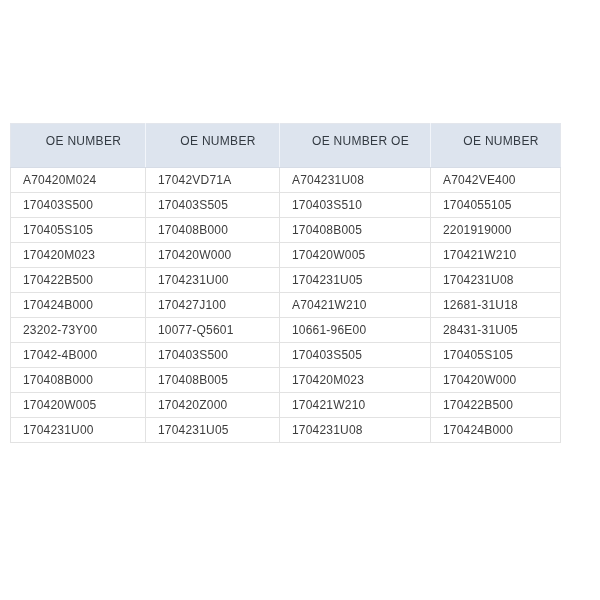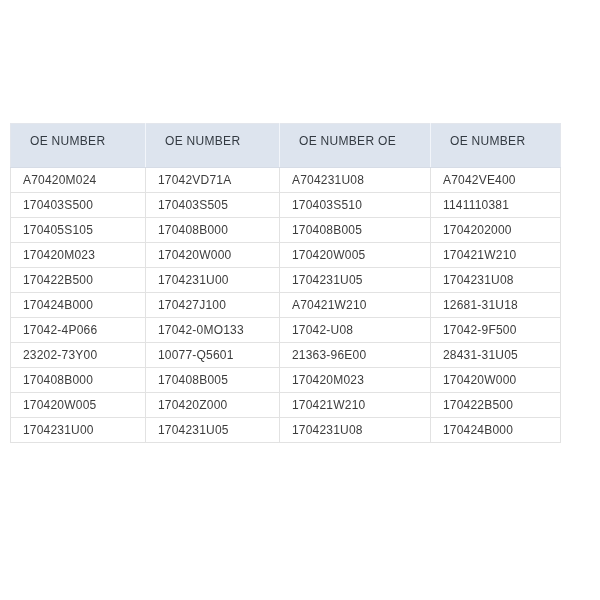--- a/index.html
+++ b/index.html
@@ -19,21 +19,21 @@
   table.oe-table {
     border-collapse: collapse;
     table-layout: fixed;
     width: 550px;
     font-size: 12px;
   }
   table.oe-table th {
     background: #dde4ee;
     color: #333a42;
     font-weight: 500;
-    text-align: left;
+    text-align: center;
     vertical-align: top;
     height: 44px;
     padding: 10px 8px 0 19px;
     letter-spacing: 0.3px;
     border-top: 1px solid #e3e6ec;
     border-bottom: 1px solid #d6dce6;
     border-right: 1px solid #f2f5fa;
     border-left: 1px solid #f2f5fa;
     box-sizing: border-box;
     font-size: 12px;
@@ -78,57 +78,57 @@
         <tr>
           <td>A70420M024</td>
           <td>17042VD71A</td>
           <td>A704231U08</td>
           <td>A7042VE400</td>
         </tr>
         <tr>
           <td>170403S500</td>
           <td>170403S505</td>
           <td>170403S510</td>
-          <td>1141110381</td>
+          <td>1704055105</td>
         </tr>
         <tr>
           <td>170405S105</td>
           <td>170408B000</td>
           <td>170408B005</td>
-          <td>1704202000</td>
+          <td>2201919000</td>
         </tr>
         <tr>
           <td>170420M023</td>
           <td>170420W000</td>
           <td>170420W005</td>
           <td>170421W210</td>
         </tr>
         <tr>
           <td>170422B500</td>
           <td>1704231U00</td>
           <td>1704231U05</td>
           <td>1704231U08</td>
         </tr>
         <tr>
           <td>170424B000</td>
           <td>170427J100</td>
           <td>A70421W210</td>
           <td>12681-31U18</td>
         </tr>
         <tr>
-          <td>17042-4P066</td>
-          <td>17042-0MO133</td>
-          <td>17042-U08</td>
-          <td>17042-9F500</td>
+          <td>23202-73Y00</td>
+          <td>10077-Q5601</td>
+          <td>10661-96E00</td>
+          <td>28431-31U05</td>
         </tr>
         <tr>
-          <td>23202-73Y00</td>
-          <td>10077-Q5601</td>
-          <td>21363-96E00</td>
-          <td>28431-31U05</td>
+          <td>17042-4B000</td>
+          <td>170403S500</td>
+          <td>170403S505</td>
+          <td>170405S105</td>
         </tr>
         <tr>
           <td>170408B000</td>
           <td>170408B005</td>
           <td>170420M023</td>
           <td>170420W000</td>
         </tr>
         <tr>
           <td>170420W005</td>
           <td>170420Z000</td>

